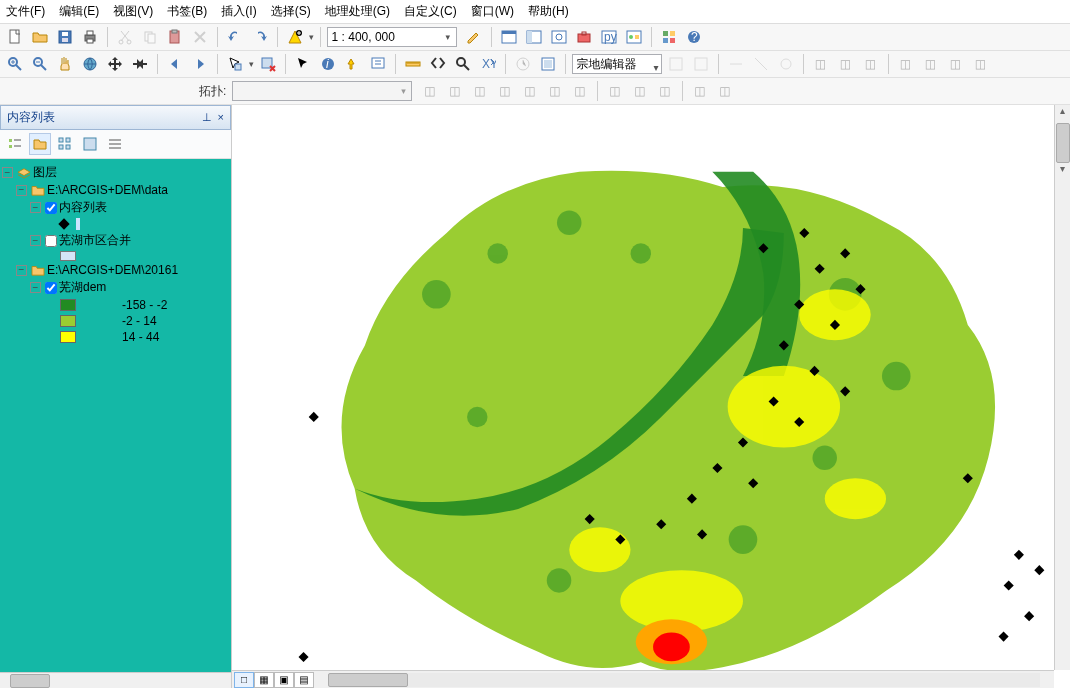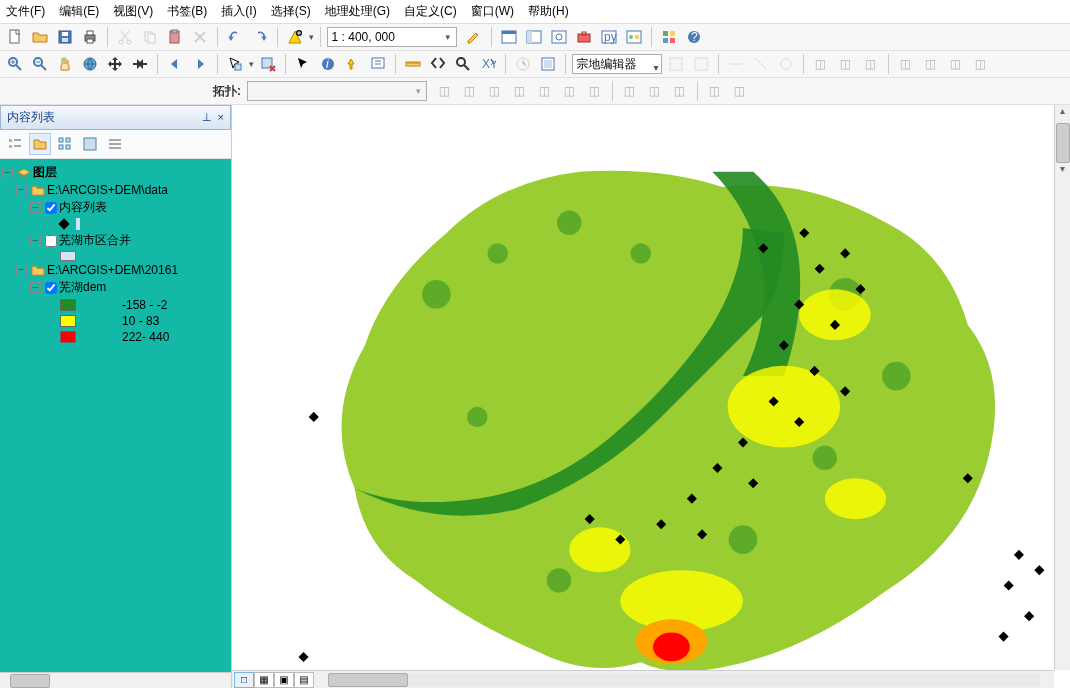--- a/index.html
+++ b/index.html
@@ -7,21 +7,21 @@
 .menubar { background: #fff; padding: 3px 6px; display: flex; gap: 14px; border-bottom: 1px solid #ddd; }
 .menubar span { cursor: default; }
 .toolbar { background: #f7f7f7; padding: 2px 4px; display: flex; align-items: center; gap: 3px; border-bottom: 1px solid #e0e0e0; flex-wrap: wrap; min-height: 26px; }
 .toolbar-sep { width: 1px; height: 20px; background: #ccc; margin: 0 3px; }
 .tb-btn { width: 22px; height: 22px; display: flex; align-items: center; justify-content: center; border: 1px solid transparent; cursor: pointer; color: #333; }
 .tb-btn.disabled { opacity: 0.35; cursor: default; }
 .tb-btn svg { width: 16px; height: 16px; }
 .scale-input { width: 130px; height: 20px; border: 1px solid #abadb3; padding: 1px 4px; background: #fff; font-size: 12px; }
 .combo { height: 20px; border: 1px solid #abadb3; background: #fff; padding: 0 12px 0 4px; font-size: 12px; position: relative; display: inline-flex; align-items: flex-end; }
 .combo::after { content: "▾"; position: absolute; right: 2px; font-size: 10px; color: #555; }
-.tb-label { font-size: 12px; color: #333; margin-right: 3px; margin-left: 23px; font-weight: bold; }
+.tb-label { font-size: 12px; color: #333; margin-right: 3px; margin-left: 9px; }
 .topo-input { width: 180px; height: 20px; border: 1px solid #abadb3; background: #f4f4f4; }
 .main { flex: 1; display: flex; min-height: 0; }
 .sidebar { width: 232px; background: #14b8a6; border-right: 1px solid #ccc; display: flex; flex-direction: column; }
 .panel-header { background: linear-gradient(#f5f8fc,#d7e4f2); border: 1px solid #9db6d4; padding: 3px 6px; display: flex; align-items: center; justify-content: space-between; font-size: 12px; color: #15428b; }
 .panel-header .title { font-weight: normal; }
 .panel-header .ctrls { display: flex; gap: 6px; }
 .panel-header .ctrls span { cursor: pointer; color: #15428b; font-size: 11px; }
 .panel-toolbar { padding: 3px 4px; display: flex; gap: 3px; border-bottom: 1px solid #e0e0e0; background: #fafbfc; }
 .ptb-btn { width: 22px; height: 22px; border: 1px solid transparent; display: flex; align-items: center; justify-content: center; cursor: pointer; }
 .ptb-btn.active { border-color: #b5cae6; background: #e1efff; }
@@ -430,21 +430,21 @@
           </svg>
         </div>
     </div>
     <div class="tree">
       <div class="tree-row">
         <span class="tree-toggle">−</span>
         <svg class="folder-icon" viewBox="0 0 16 14">
             <path d="M1 6l7-4 7 4-7 4z" fill="#f7c66b" stroke="#b8860b"></path>
             <path d="M1 9l7 4 7-4" fill="none" stroke="#b8860b"></path>
           </svg>
-        <span style="font-weight:bold">图层</span>
+        <span style="font-weight:normal">图层</span>
       </div>
       <div class="tree-row indent1">
         <span class="tree-toggle">−</span>
         <svg class="folder-icon" viewBox="0 0 16 14">
             <path d="M1 3h5l1 2h8v8H1z" fill="#f7c66b" stroke="#b8860b"></path>
           </svg>
         <span>E:\ARCGIS+DEM\data</span>
       </div>
       <div class="tree-row indent2">
         <span class="tree-toggle">−</span>
@@ -475,26 +475,26 @@
       <div class="tree-row indent2">
         <span class="tree-toggle">−</span>
         <input type="checkbox" class="tree-chk" checked="" style="">
         <span>芜湖dem</span>
       </div>
       <div class="tree-row indent4">
           <span class="val-swatch" style="background:#228B22"></span>
           <span>-158 - -2</span>
         </div>
       <div class="tree-row indent4">
+          <span class="val-swatch" style="background:#9ACD32"></span>
+          <span>-2 - 14</span>
+        </div>
+      <div class="tree-row indent4">
           <span class="val-swatch" style="background:#FFFF00"></span>
-          <span>10 - 83</span>
-        </div>
-      <div class="tree-row indent4">
-          <span class="val-swatch" style="background:#FF0000"></span>
-          <span>222- 440</span>
+          <span>14 - 44</span>
         </div>
     </div>
     <div class="sidebar-scroll">
         <div class="thumb"></div>
       </div>
   </div>
 
   <div class="mapview">
     <div class="map-canvas">
       <svg viewBox="0 0 820 560">

